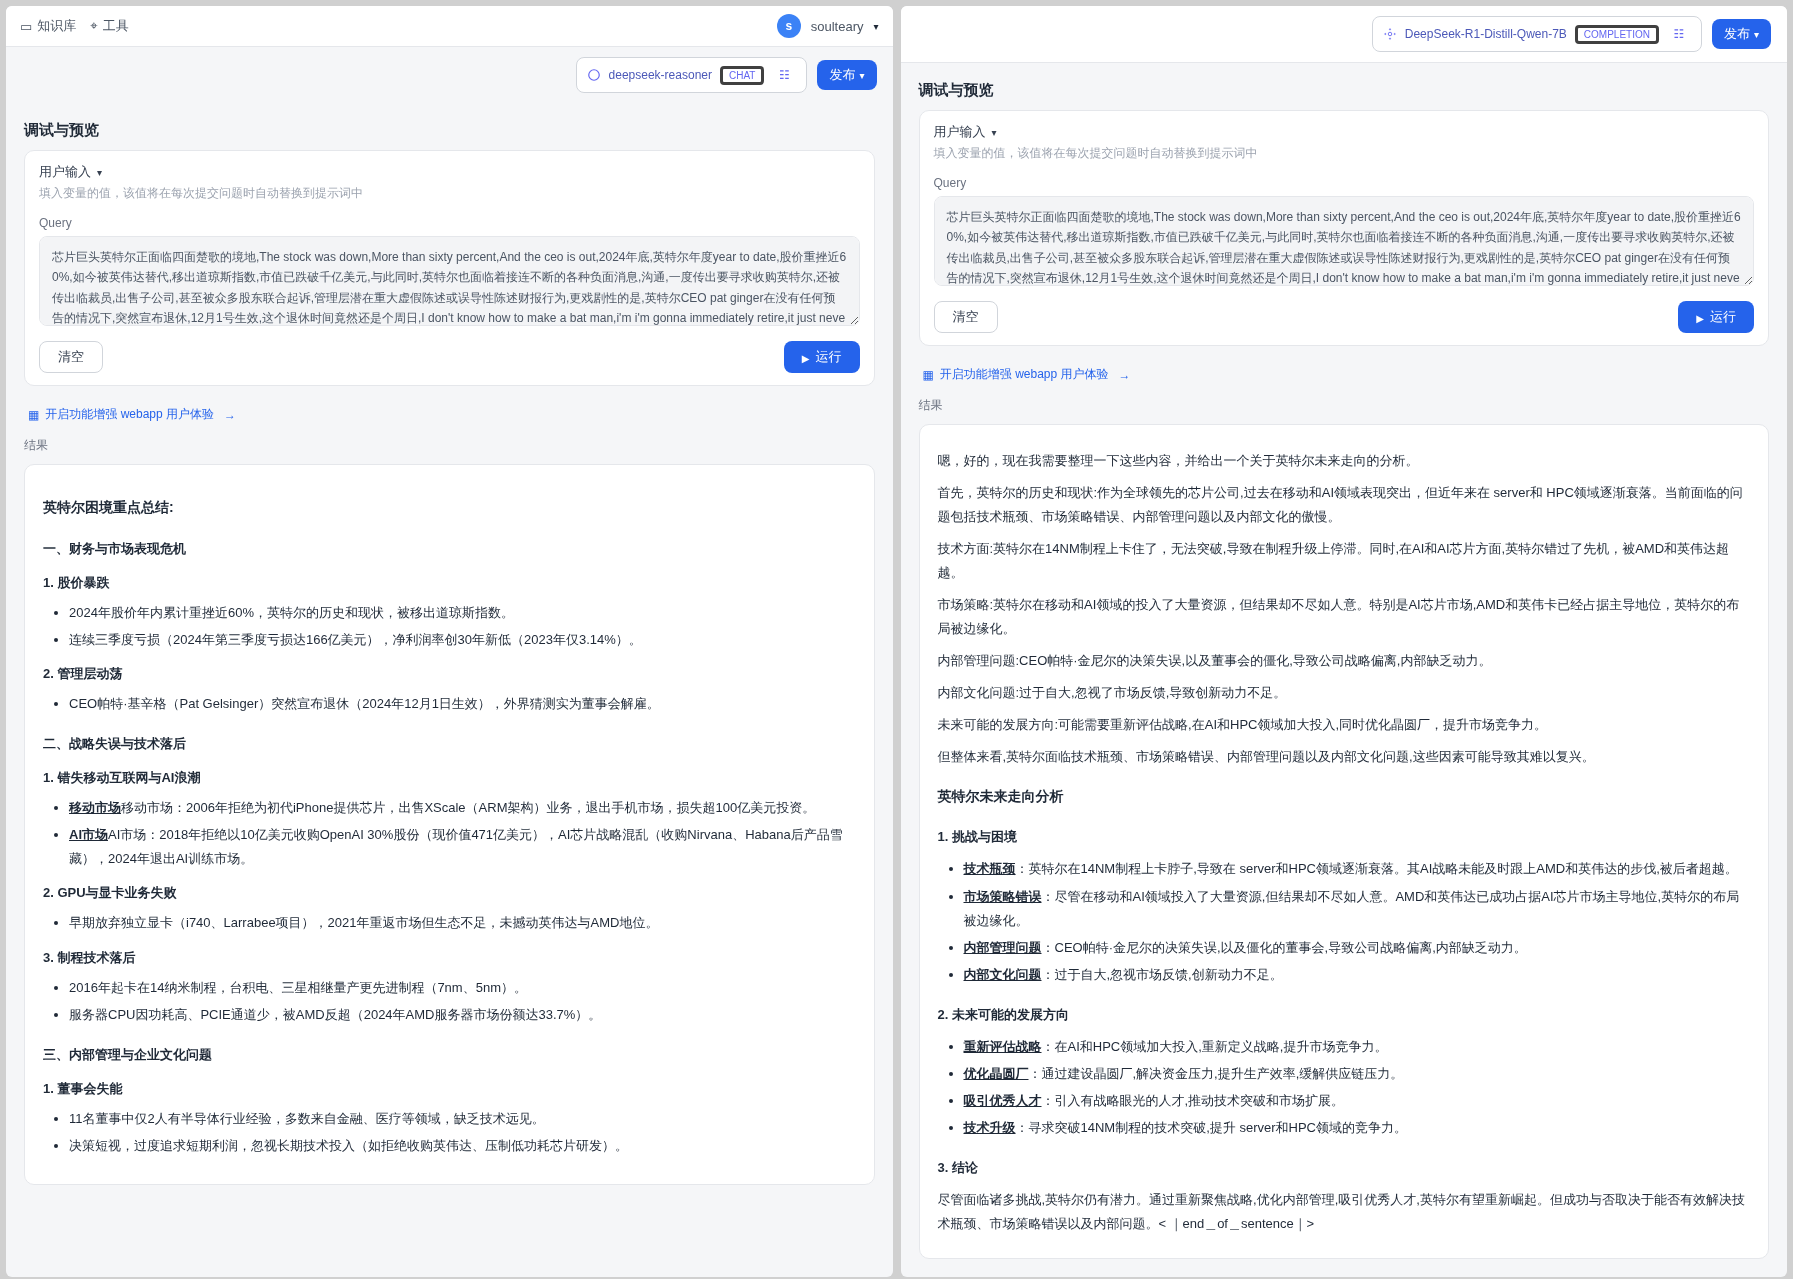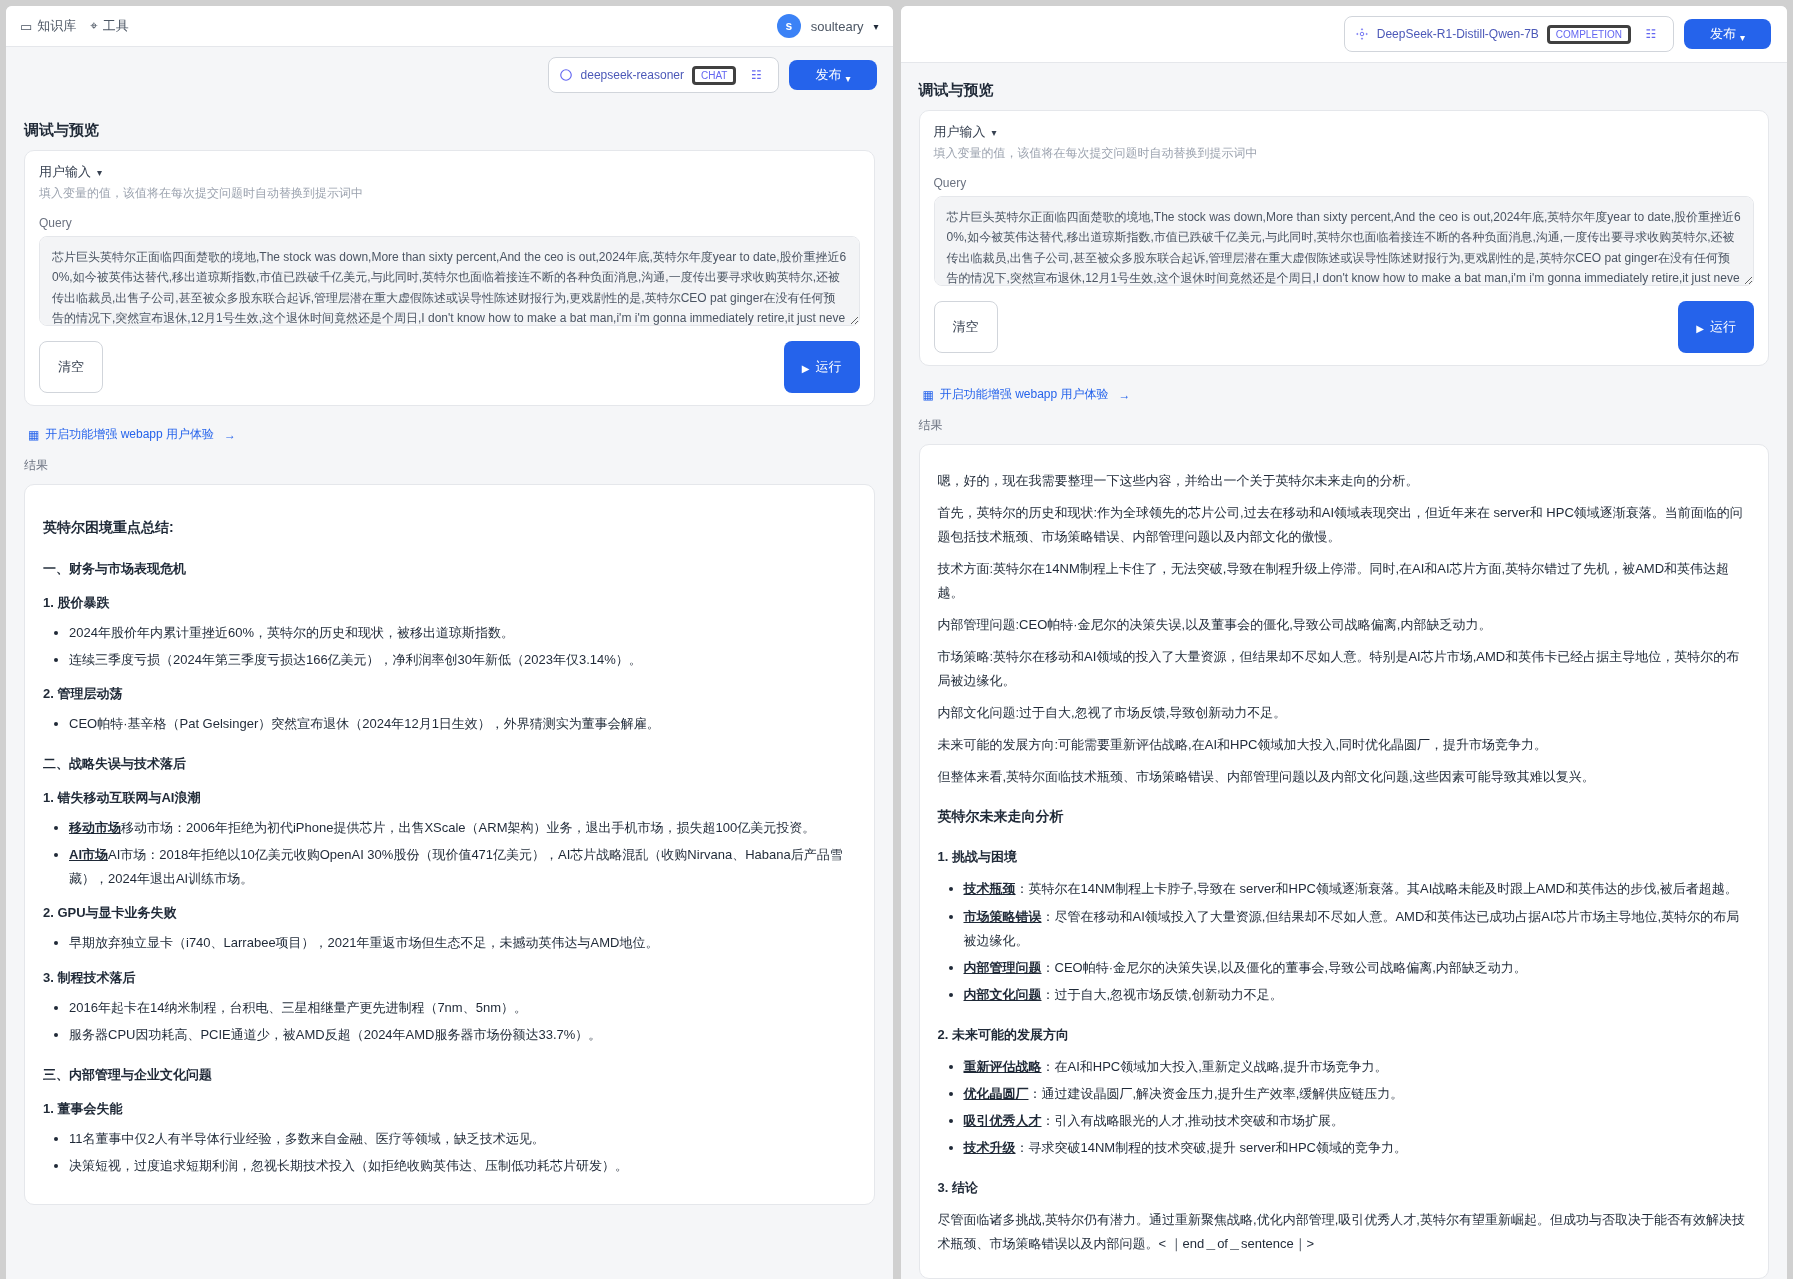--- a/index.html
+++ b/index.html
@@ -55,21 +55,21 @@
   .model-chip .dot svg { width:14px; height:14px; }
   .chip-tag {
     font-size: 10px; padding: 1px 6px; border: 3px solid #404040; border-radius: 4px; color: #6366f1;
   }
   .tune-btn {
     width: 24px; height: 24px; display:flex;align-items:center;justify-content:center;
     color: #6366f1; cursor:pointer;
   }
   .publish-btn {
     background: #2563eb; color: #fff; border: none; border-radius: 8px;
-    padding: 6px 26px; font-size: 13px; display:flex; align-items:flex-end; gap:4px; cursor:pointer;
+    padding: 6px 12px; font-size: 13px; display:flex; align-items:center; gap:4px; cursor:pointer;
   }
 
   .content { padding: 10px 18px 18px; overflow-y: auto; flex: 1; }
   .section-title { font-size: 15px; font-weight: 600; margin: 8px 0 10px; }
   .card {
     background: #ffffff; border: 1px solid #e5e7eb; border-radius: 10px;
     padding: 12px 14px; margin-bottom: 12px;
   }
   .user-input-hdr { font-size: 13px; font-weight: 500; color: #374151; display:flex; align-items:center; gap:4px; cursor:pointer; }
   .hint { font-size: 12px; color: #9ca3af; margin-top: 4px; }
@@ -80,21 +80,21 @@
     min-height: 90px; resize: vertical; width: 100%; font-family: inherit;
     word-break: break-all;
   }
   .btn-row { display:flex; justify-content: space-between; margin-top: 12px; }
   .btn-clear {
     background: #fff; border: 1px solid #d1d5db; border-radius: 8px;
     padding: 6px 18px; font-size: 13px; color: #374151; cursor:pointer;
   }
   .btn-run {
     background: #2563eb; color:#fff; border:none; border-radius: 8px;
-    padding: 17px 18px; font-size: 13px; display:flex; align-items:center; gap:6px; cursor:pointer;
+    padding: 7px 18px; font-size: 13px; display:flex; align-items:center; gap:6px; cursor:pointer;
   }
   .enhance-row {
     display:flex; align-items:center; gap:6px; font-size: 12px; color: #2563eb;
     padding: 8px 4px; cursor:pointer;
   }
   .result-label { font-size: 12px; color: #6b7280; margin: 6px 0 10px; }
   .result-card {
     background: #ffffff; border: 1px solid #e5e7eb; border-radius: 10px;
     padding: 16px 18px; font-size: 13px; line-height: 1.85; color: #1f2937;
   }
@@ -266,22 +266,22 @@
       <span class="arrow-r"></span>
     </div>
 
     <div class="result-label">结果</div>
 
     <div class="result-card">
       <div class="flow-text">
         <p>嗯，好的，现在我需要整理一下这些内容，并给出一个关于英特尔未来走向的分析。</p>
         <p>首先，英特尔的历史和现状:作为全球领先的芯片公司,过去在移动和AI领域表现突出，但近年来在 server和 HPC领域逐渐衰落。当前面临的问题包括技术瓶颈、市场策略错误、内部管理问题以及内部文化的傲慢。</p>
         <p>技术方面:英特尔在14NM制程上卡住了，无法突破,导致在制程升级上停滞。同时,在AI和AI芯片方面,英特尔错过了先机，被AMD和英伟达超越。</p>
+        <p>市场策略:英特尔在移动和AI领域的投入了大量资源，但结果却不尽如人意。特别是AI芯片市场,AMD和英伟卡已经占据主导地位，英特尔的布局被边缘化。</p>
         <p>内部管理问题:CEO帕特·金尼尔的决策失误,以及董事会的僵化,导致公司战略偏离,内部缺乏动力。</p>
-        <p>市场策略:英特尔在移动和AI领域的投入了大量资源，但结果却不尽如人意。特别是AI芯片市场,AMD和英伟卡已经占据主导地位，英特尔的布局被边缘化。</p>
         <p>内部文化问题:过于自大,忽视了市场反馈,导致创新动力不足。</p>
         <p>未来可能的发展方向:可能需要重新评估战略,在AI和HPC领域加大投入,同时优化晶圆厂，提升市场竞争力。</p>
         <p>但整体来看,英特尔面临技术瓶颈、市场策略错误、内部管理问题以及内部文化问题,这些因素可能导致其难以复兴。</p>
       </div>
 
       <h3>英特尔未来走向分析</h3>
 
       <h4>1. 挑战与困境</h4>
       <ul>
         <li><strong>技术瓶颈</strong><span>：英特尔在14NM制程上卡脖子,导致在 server和HPC领域逐渐衰落。其AI战略未能及时跟上AMD和英伟达的步伐,被后者超越。</span></li>

